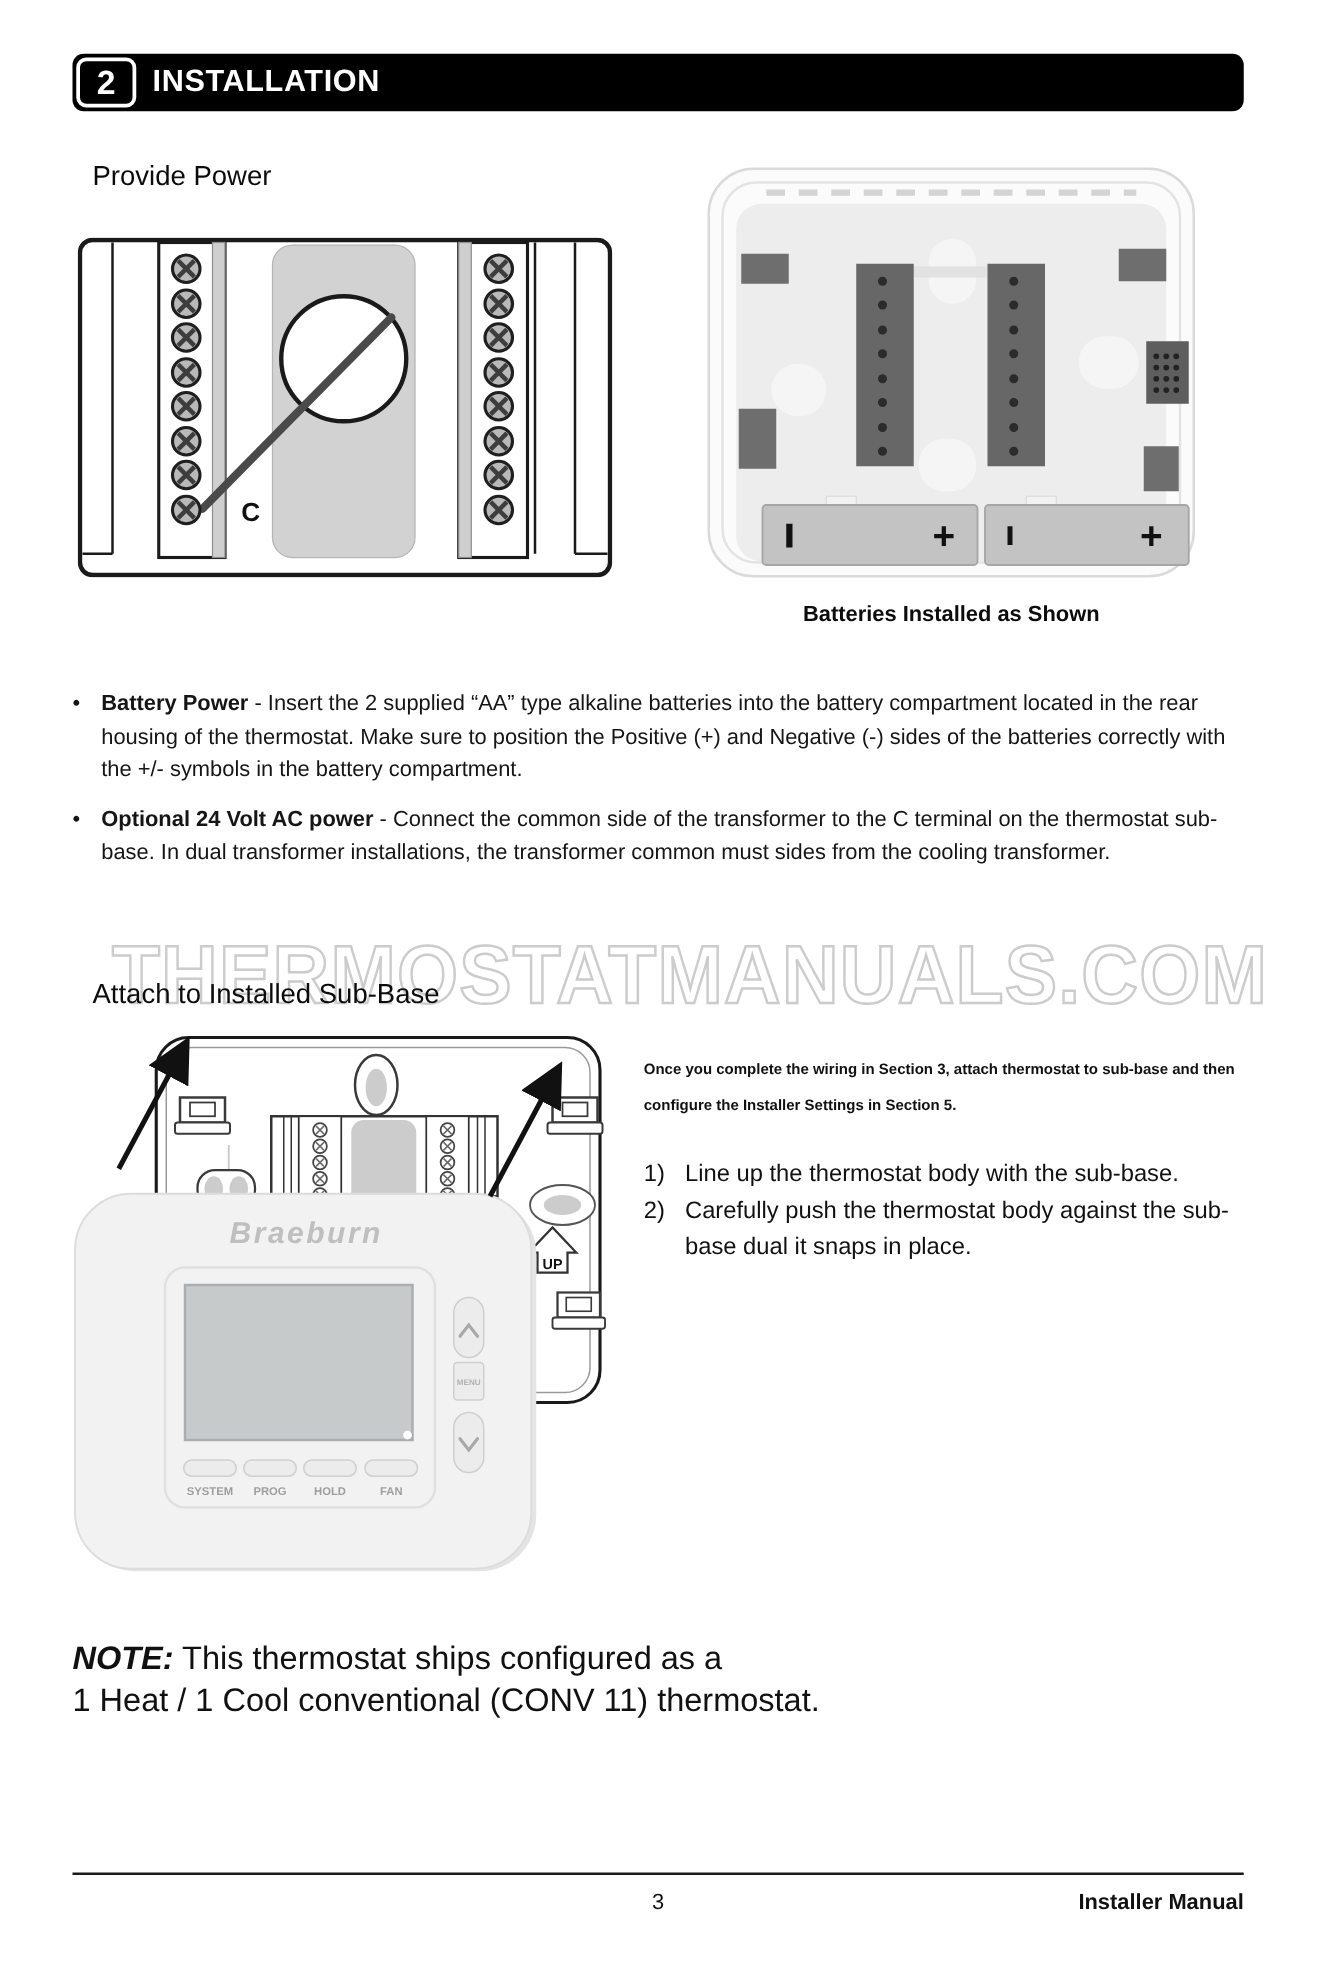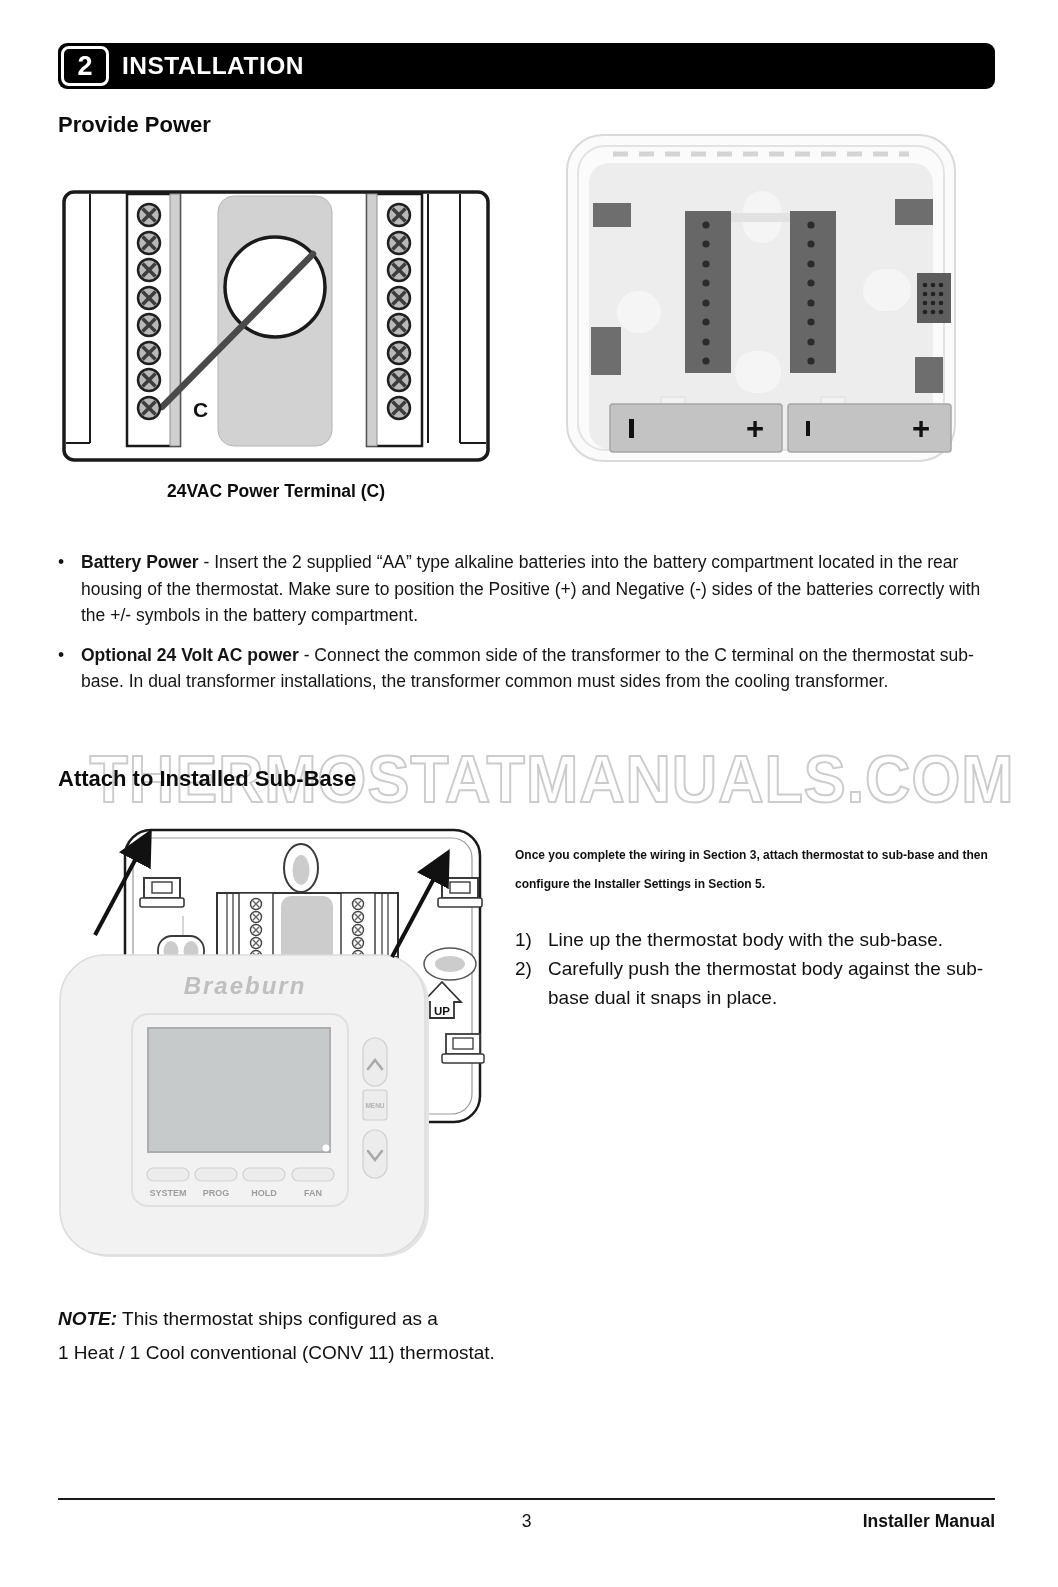--- a/index.html
+++ b/index.html
@@ -17,21 +17,21 @@
     position:absolute; left:3px; top:3px; width:48px; height:40px;
     border:3px solid #fff; border-radius:8px; background:#000; color:#fff;
     display:flex; align-items:center; justify-content:center;
     font-size:27px; font-weight:bold;
   }
   .section-title {
     position:absolute; left:64px; top:0; height:46px; display:flex; align-items:center;
     color:#fff; font-size:24.5px; font-weight:bold; letter-spacing:0.5px;
   }
   
-  .h2 { position:absolute; margin:0; font-size:22px; font-weight:bold; color:#0c0c0c; z-index:2; }
+  .h2 { position:absolute; margin:16px; font-size:22px; font-weight:normal; color:#0c0c0c; z-index:2; }
   .h-provide { left:58px; top:112px; }
   .h-attach  { left:58px; top:766px; }
   
   .fig { position:absolute; }
   .fig-left  { left:62px;  top:190px; width:428px; height:272px; }
   .fig-right { left:565px; top:133px; width:392px; height:330px; }
   .caption { position:absolute; font-weight:bold; font-size:17.5px; text-align:center; color:#0c0c0c; }
   .cap-left  { left:62px;  top:481px; width:428px; }
   .cap-right { left:565px; top:481px; width:392px; }
   
@@ -41,21 +41,21 @@
   .bullet b { font-weight:bold; }
   
   .watermark { position:absolute; left:82px; top:740px; z-index:0; }
   
   .attach-fig { position:absolute; left:58px; top:818px; width:450px; height:450px; z-index:1; }
   .attach-text { position:absolute; left:515px; top:841px; width:475px; z-index:1; color:#111; }
   .attach-text .intro { margin:0 0 26px 0; font-weight:bold; font-size:12px; line-height:29px; }
   .step { display:flex; font-size:19px; line-height:29px; }
   .step .step-num { width:33px; flex:none; }
   
-  .note { position:absolute; left:58px; top:1283px; font-size:19px; line-height:34px; color:#111; }
+  .note { position:absolute; left:58px; top:1283px; font-size:26px; line-height:34px; color:#111; }
   .note-label { font-weight:bold; font-style:italic; }
   .note-line2 { display:block; }
   
   .footer-rule { position:absolute; left:58px; top:1498px; width:937px; border-top:2.5px solid #1a1a1a; }
   .footer-page { position:absolute; left:58px; top:1511px; width:937px; text-align:center; font-size:17.5px; }
   .footer-label { position:absolute; right:63px; top:1511px; font-size:17.5px; font-weight:bold; }
   svg text { font-family:"Liberation Sans", sans-serif; }
 </style>
 </head>
 <body>
@@ -113,21 +113,20 @@
         <use href="#screw" transform="translate(337,80)"></use>
           <use href="#screw" transform="translate(337,108)"></use>
         <use href="#screw" transform="translate(337,135)"></use>
           <use href="#screw" transform="translate(337,163)"></use>
         <use href="#screw" transform="translate(337,190)"></use>
           <use href="#screw" transform="translate(337,218)"></use>
       </g>
       <text x="131" y="227" font-size="21" font-weight="bold" fill="#111">C</text>
     </svg>
   </div>
-  <div class="caption cap-left">24VAC Power Terminal (C)</div>
 
   <div class="fig fig-right">
     <svg width="392" height="330" viewBox="0 0 392 330">
       <rect x="2" y="2" width="388" height="326" rx="36" fill="#fbfbfb" stroke="#dadada" stroke-width="2"></rect>
       <rect x="13" y="13" width="366" height="304" rx="27" fill="none" stroke="#e3e3e3" stroke-width="2"></rect>
       <path d="M 48 21 H 344" stroke="#d4d4d4" stroke-width="5" stroke-dasharray="15 11"></path>
       <rect x="24" y="30" width="344" height="286" rx="20" fill="#ededed"></rect>
       <rect x="178" y="58" width="38" height="52" rx="19" fill="#f5f5f5"></rect>
       <rect x="52" y="158" width="44" height="42" rx="21" fill="#f5f5f5"></rect>
       <rect x="298" y="136" width="48" height="42" rx="21" fill="#f5f5f5"></rect>
@@ -181,20 +180,21 @@
         <rect x="64" y="286" width="5" height="19" fill="#111"></rect>
         <text x="190" y="306" font-size="31" font-weight="bold" fill="#111" text-anchor="middle">+</text>
       </g>
       <g>
         <rect x="223" y="271" width="163" height="48" rx="3" fill="#c3c3c3" stroke="#a6a6a6" stroke-width="1.5"></rect>
         <rect x="241" y="288" width="4" height="15" fill="#111"></rect>
         <text x="356" y="306" font-size="31" font-weight="bold" fill="#111" text-anchor="middle">+</text>
       </g>
     </svg>
   </div>
+  <div class="caption cap-right">Batteries Installed as Shown</div>
 
   <div class="bullets">
     <div class="bullet">
       <span class="mark">•</span>
       <div class="btext"><b>Battery Power</b><span> - Insert the 2 supplied “AA” type alkaline batteries into the battery compartment located in the rear housing of the thermostat. Make sure to position the Positive (+) and Negative (-) sides of the batteries correctly with the +/- symbols in the battery compartment.</span></div>
     </div>
     <div class="bullet">
       <span class="mark">•</span>
       <div class="btext"><b>Optional 24 Volt AC power</b><span> - Connect the common side of the transformer to the C terminal on the thermostat sub-base. In dual transformer installations, the transformer common must sides from the cooling transformer.</span></div>
     </div>

